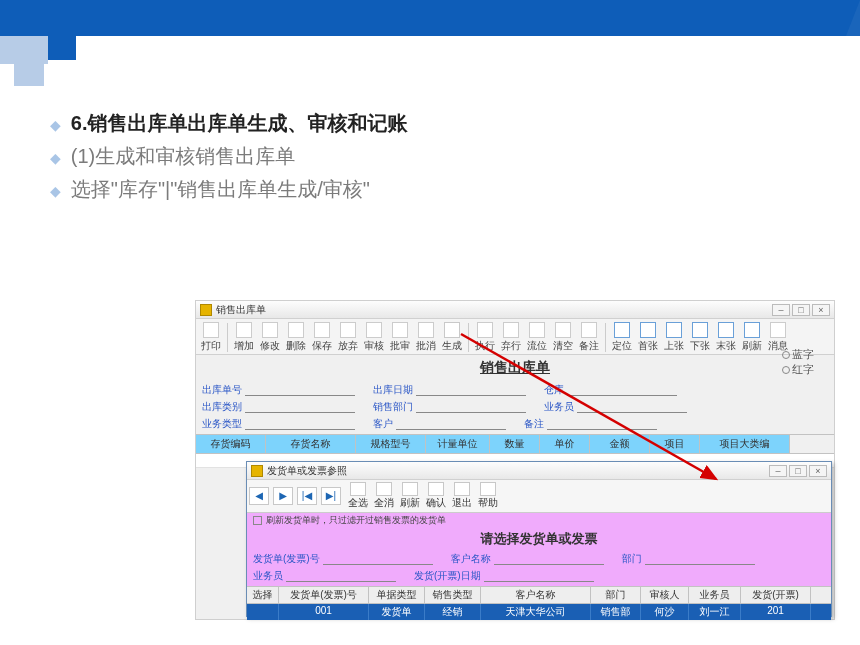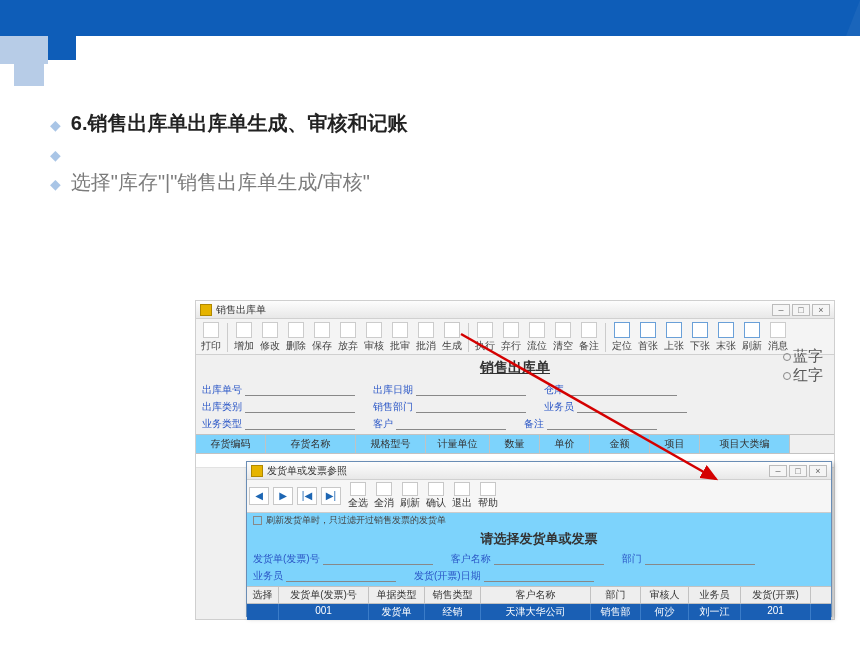--- a/index.html
+++ b/index.html
@@ -20,32 +20,32 @@
   .win-icon { width:12px; height:12px; background:#e6b400; margin-right:4px; border:1px solid #b08800; }
   .win-ctrls { margin-left:auto; display:flex; gap:2px; }
   .win-ctrls span { width:18px; height:12px; border:1px solid #bbb; background:#f5f5f5; font-size:9px; text-align:center; line-height:10px; color:#666; }
   .toolbar1 { display:flex; padding:2px 2px 0; background:#f4f4f4; border-bottom:1px solid #d0d0d0; overflow:hidden; }
   .tbtn { display:flex; flex-direction:column; align-items:center; padding:1px 3px; font-size:10px; color:#444; user-select:none; }
   .tbtn .ico { width:16px; height:16px; border:1px solid #c9c9c9; background:#fff; margin-bottom:1px; font-size:10px; line-height:14px; text-align:center; color:#0a5; }
   .tbtn .ico.blue { border-color:#6aa0d8; color:#1d66b3; }
   .tbtn .ico.grey { border-color:#ccc; color:#aaa; }
   .sep { width:1px; background:#ccc; margin:2px 3px; }
   .doc-title { text-align:center; font-weight:700; font-size:14px; text-decoration:underline; margin:4px 0 6px; }
-  .radio-col { position:absolute; right:11px; top:46px; font-size:15px; color:#555; }
+  .radio-col { position:absolute; right:20px; top:46px; font-size:11px; color:#555; }
   .radio-col div { display:flex; align-items:center; gap:2px; }
   .radio { width:8px; height:8px; border:1px solid #888; border-radius:50%; display:inline-block; }
   .form-row { display:flex; padding:0 6px 3px; font-size:10px; }
   .field { display:flex; align-items:center; margin-right:18px; }
   .field label { color:#2a56c6; font-size:10px; white-space:nowrap; }
   .field .box { width:110px; height:12px; border-bottom:1px solid #888; margin-left:3px; }
   .grid-head { display:flex; background:#f0f0f0; border-top:1px solid #c2c2c2; border-bottom:1px solid #c2c2c2; font-size:10px; }
   .gh { border-right:1px solid #c2c2c2; padding:2px 3px; text-align:center; background:#7dd3fc; white-space:nowrap; }
   .grid-row { height:14px; border-bottom:1px solid #e2e2e2; }
   
-  .win2 { position:absolute; top:160px; left:50px; right:2px; bottom:2px; border:1px solid #6a8db5; background:#7dd3fc; box-shadow:2px 2px 4px rgba(0,0,0,.25); }
+  .win2 { position:absolute; top:160px; left:50px; right:2px; bottom:2px; border:1px solid #6a8db5; background:#f0abfc; box-shadow:2px 2px 4px rgba(0,0,0,.25); }
   .toolbar2 { display:flex; align-items:center; padding:2px; border-bottom:1px solid #ccc; background:#f6f6f6; }
   .nav-btn { width:20px; height:18px; border:1px solid #c8c8c8; background:#fff; margin-right:4px; font-size:10px; text-align:center; line-height:16px; color:#1d66b3; }
   .txt-btn { display:flex; flex-direction:column; align-items:center; font-size:10px; padding:0 3px; }
   .txt-btn .ico { width:16px; height:14px; border:1px solid #c8c8c8; background:#fff; margin-bottom:0; font-size:9px; line-height:12px; text-align:center; }
   .tb2-right { margin-left:auto; font-size:10px; display:flex; align-items:center; gap:4px; }
   .select-box { width:60px; height:13px; border:1px solid #aaa; background:#fff; font-size:9px; padding:0 2px; display:flex; align-items:center; justify-content:space-between; }
   .chk { width:9px; height:9px; border:1px solid #888; display:inline-block; }
   .sub-note { font-size:9px; color:#444; padding:1px 6px; display:flex; align-items:center; gap:4px; }
   .win2-title { text-align:center; font-weight:700; font-size:13px; margin:2px 0 4px; }
   .grid2h { display:flex; background:#eee; border-top:1px solid #c2c2c2; border-bottom:1px solid #c2c2c2; font-size:10px; }
@@ -61,20 +61,21 @@
 <div class="block-b"></div>
 <div class="block-c"></div>
 
 <div class="slide-content">
   <div class="bullet-row">
       <span class="diamond">◆</span>
       <span class="b-title">6.销售出库单出库单生成、审核和记账</span>
     </div>
   <div class="bullet-row">
       <span class="diamond">◆</span>
+      <span class="b-text">(1)生成和审核销售出库单</span>
     </div>
   <div class="bullet-row">
       <span class="diamond">◆</span>
       <span class="b-text">选择"库存"|"销售出库单生成/审核"</span>
     </div>
 </div>
 
 <div class="shot">
 
   <div class="win1-titlebar">

